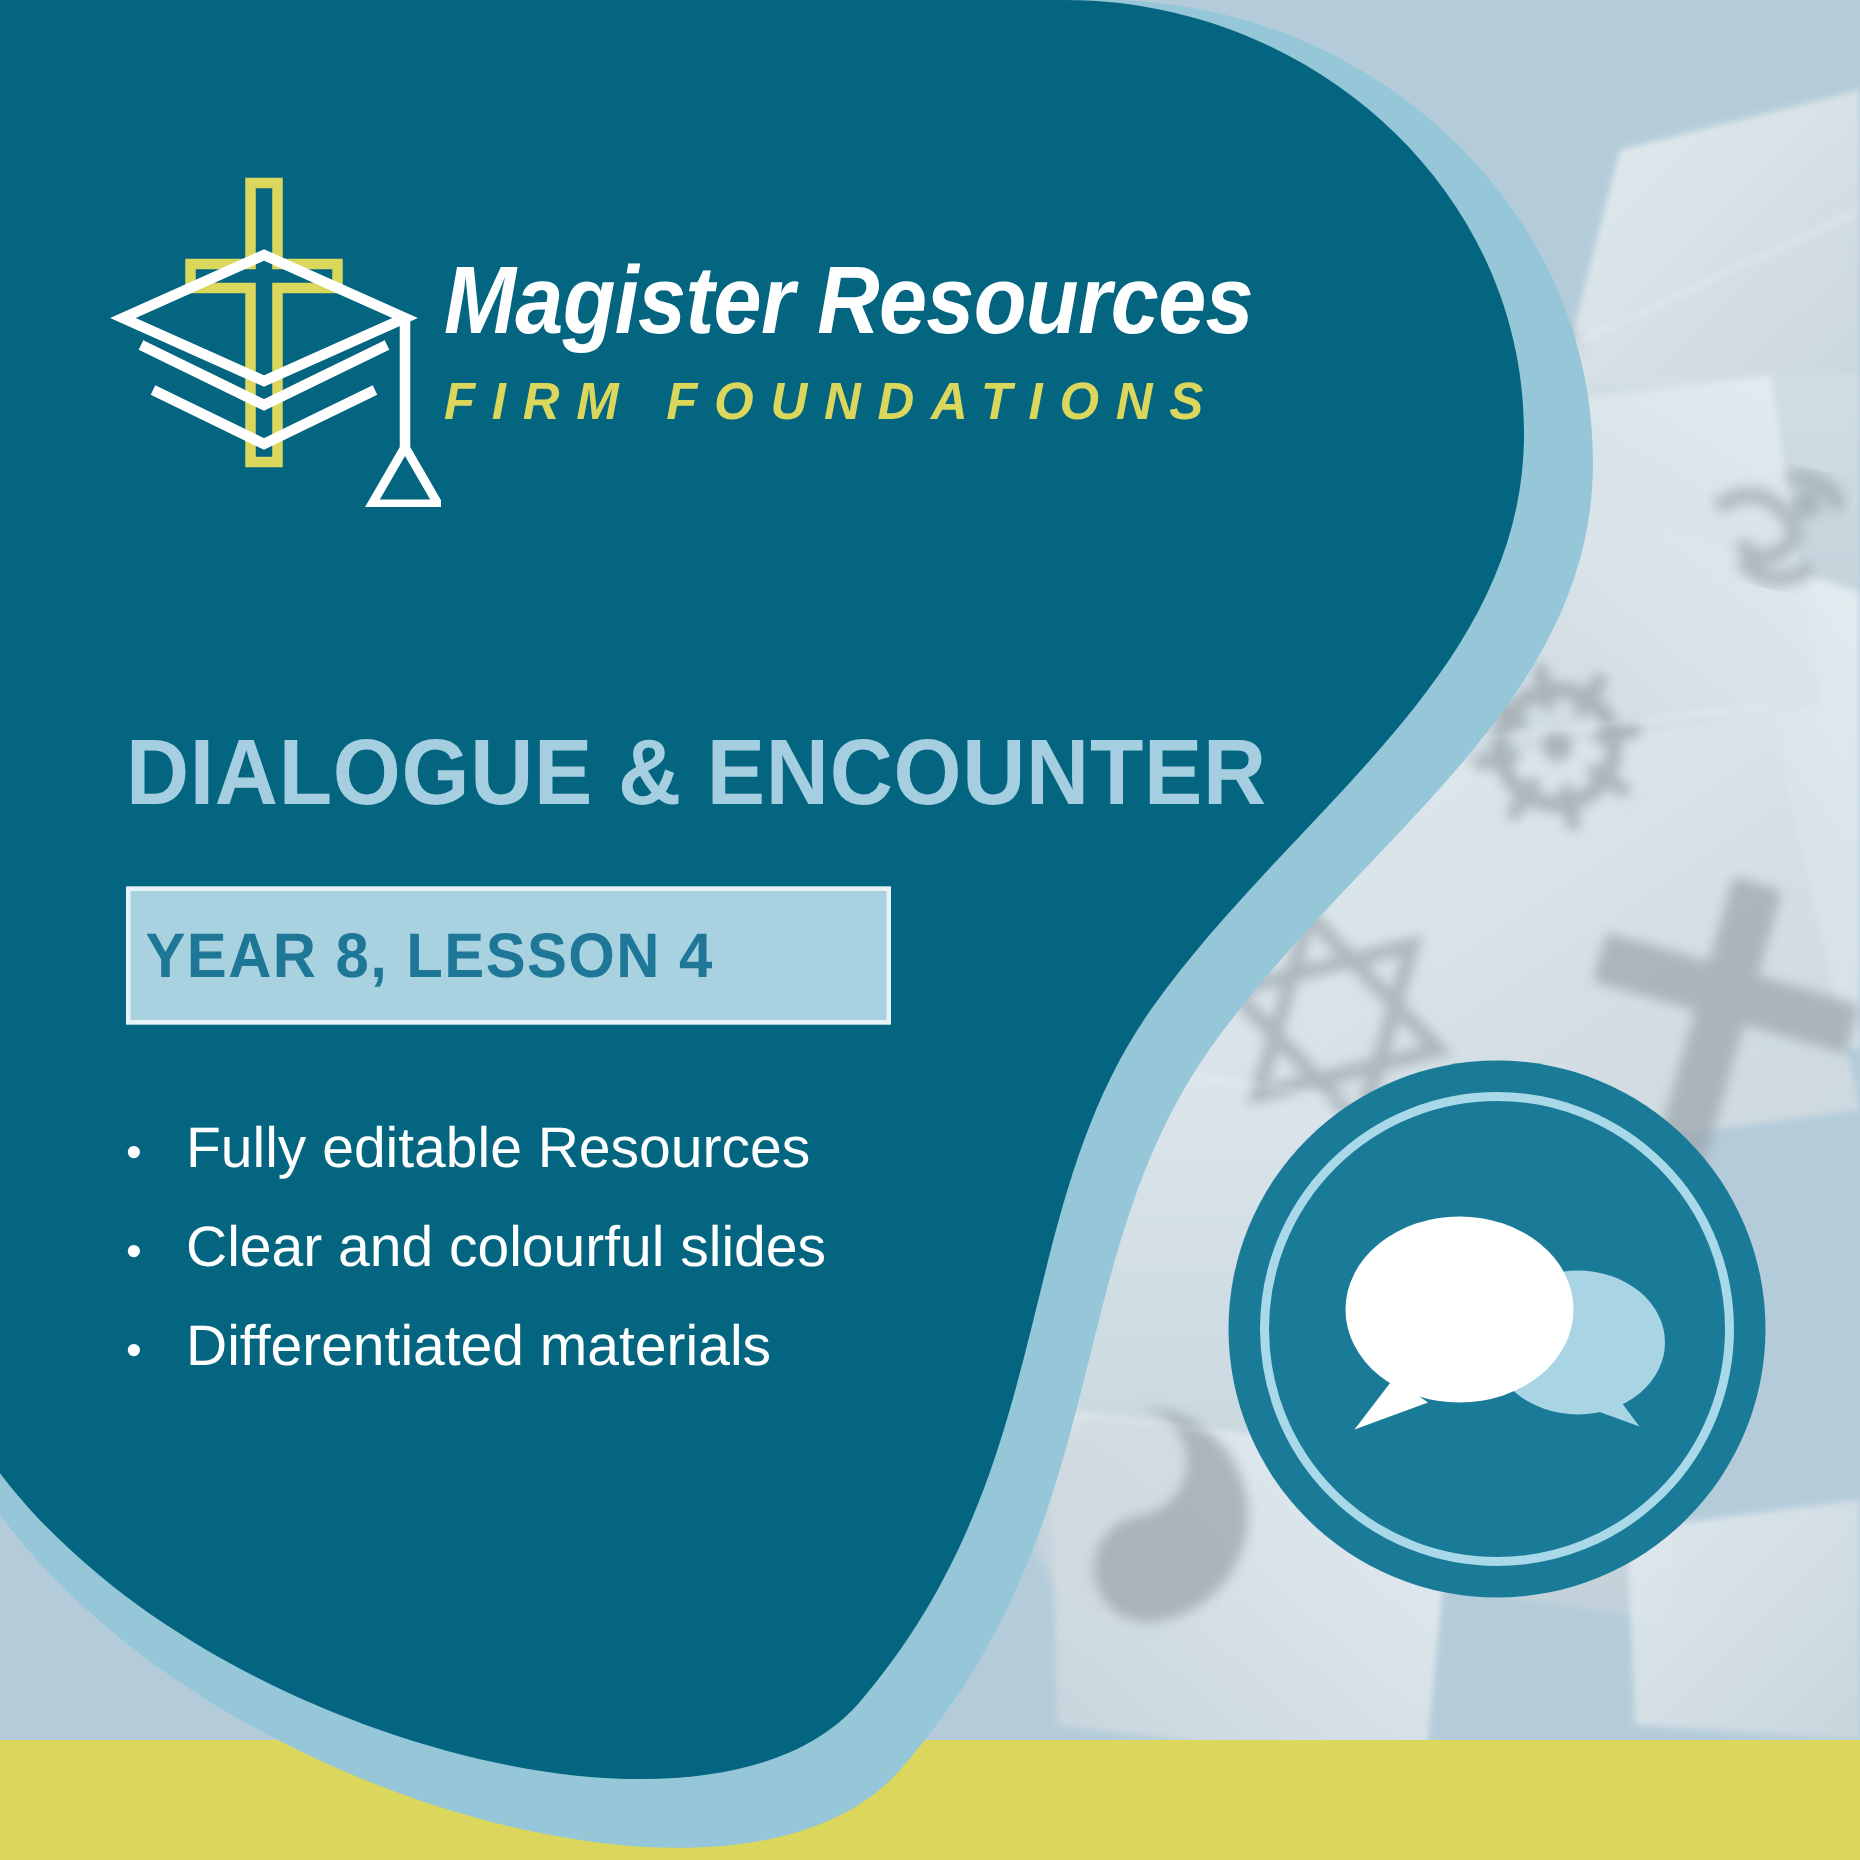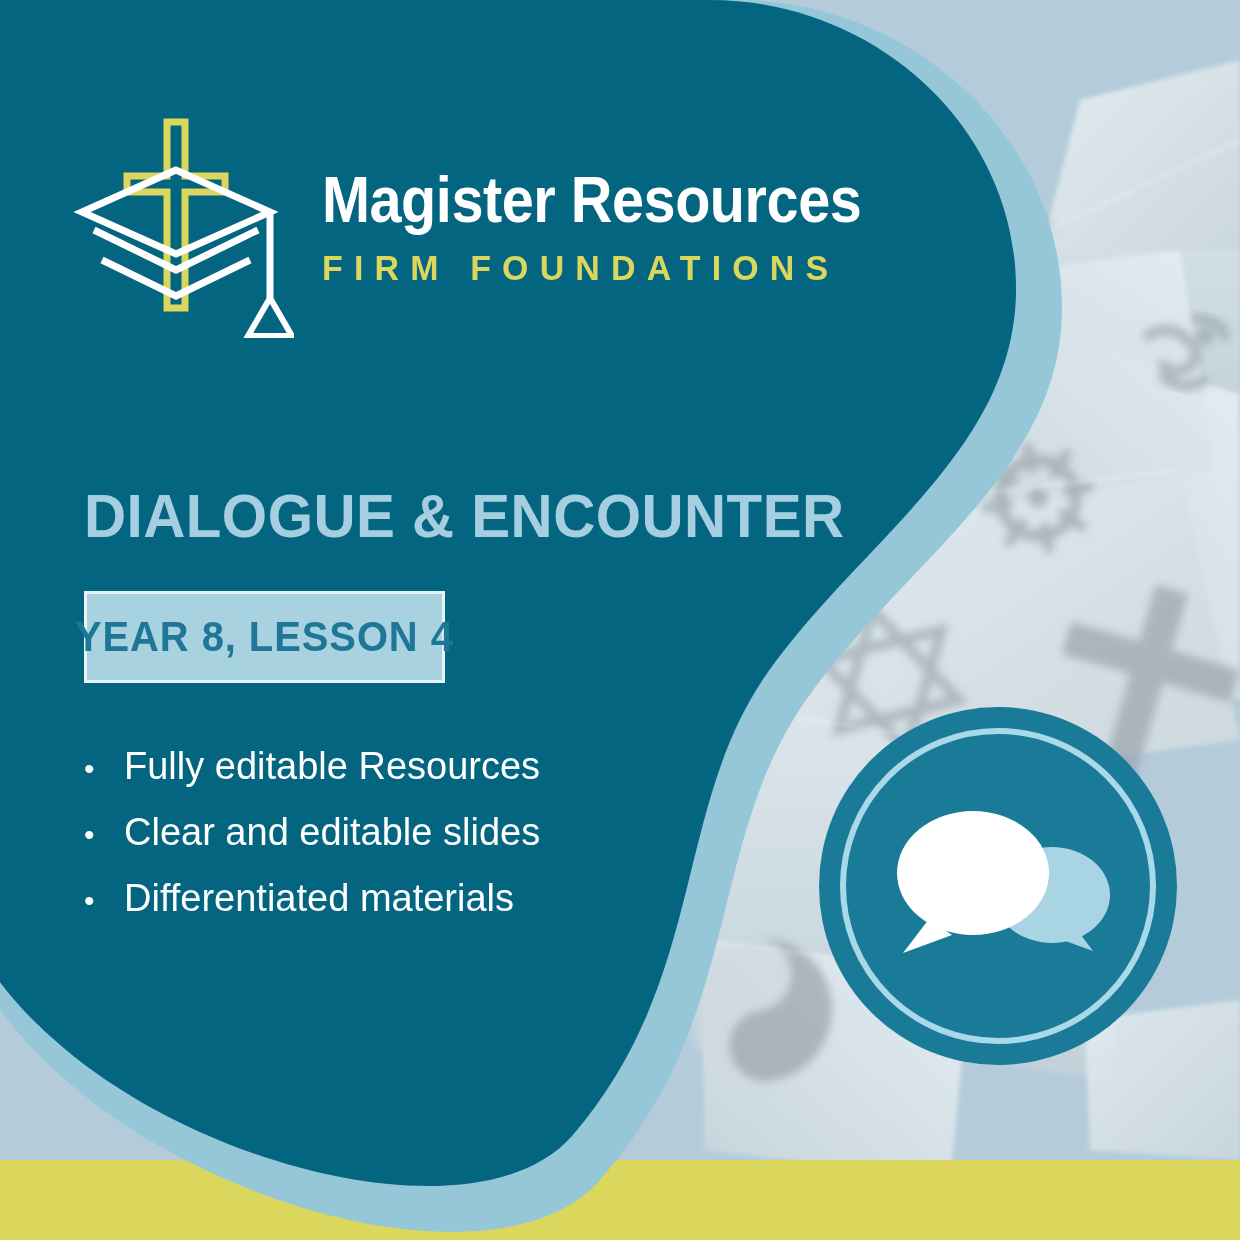--- a/index.html
+++ b/index.html
@@ -25,21 +25,21 @@
   
   .blobwrap { position:absolute; inset:0; }
   .blobwrap svg { display:block; width:1240px; height:1240px; }
 
   
   .content { position:absolute; inset:0; }
 
   
   .logo-row {
     position:absolute; left:72px; top:112px;
-    display:flex; align-items:center; gap:28px;
+    display:flex; align-items:center; gap:2px;font-style:italic;
   }
   .logo-mark { width:222px; height:226px; flex:0 0 auto; }
   .logo-mark svg { display:block; }
   .logo-text { padding-top:6px; }
   .brand {
     font-family:"Liberation Sans Narrow","Liberation Sans", sans-serif;
     font-weight:700;
     font-size:64px;
     letter-spacing:-0.5px;
     color:#ffffff;
@@ -69,24 +69,24 @@
     letter-spacing:0.5px;
     color:#a5cfe0;
     white-space:nowrap;
     transform:scaleX(0.94);
     transform-origin:left center;
   }
 
   
   .badge {
     position:absolute; left:84px; top:591px;
-    width:361px; height:92px;
+    width:510px; height:92px;
     background:#a9d2e1;
     border:3px solid #e9f2f7;
-    display:flex; align-items:center; justify-content:center;
+    display:flex; align-items:center; justify-content:flex-start;
   }
   .badge-label {
     font-family:"Liberation Sans Narrow","Liberation Sans", sans-serif;
     font-weight:700;
     font-size:42px;
     letter-spacing:1px;
     color:#1f7798;
     white-space:nowrap;
     transform:scaleX(0.95);
     transform-origin:center;
@@ -268,21 +268,21 @@
       <span class="badge-label">YEAR 8, LESSON 4</span>
     </div>
 
     <ul class="bullets">
       <li>
         <span class="dot">•</span>
         <span>Fully editable Resources</span>
       </li>
       <li>
         <span class="dot">•</span>
-        <span>Clear and editable slides</span>
+        <span>Clear and colourful slides</span>
       </li>
       <li>
         <span class="dot">•</span>
         <span>Differentiated materials</span>
       </li>
     </ul>
 
     <div class="emblem">
       <svg viewBox="0 0 362 362" xmlns="http://www.w3.org/2000/svg">
         <circle cx="181" cy="181" r="179" fill="#1a7b99"></circle>

